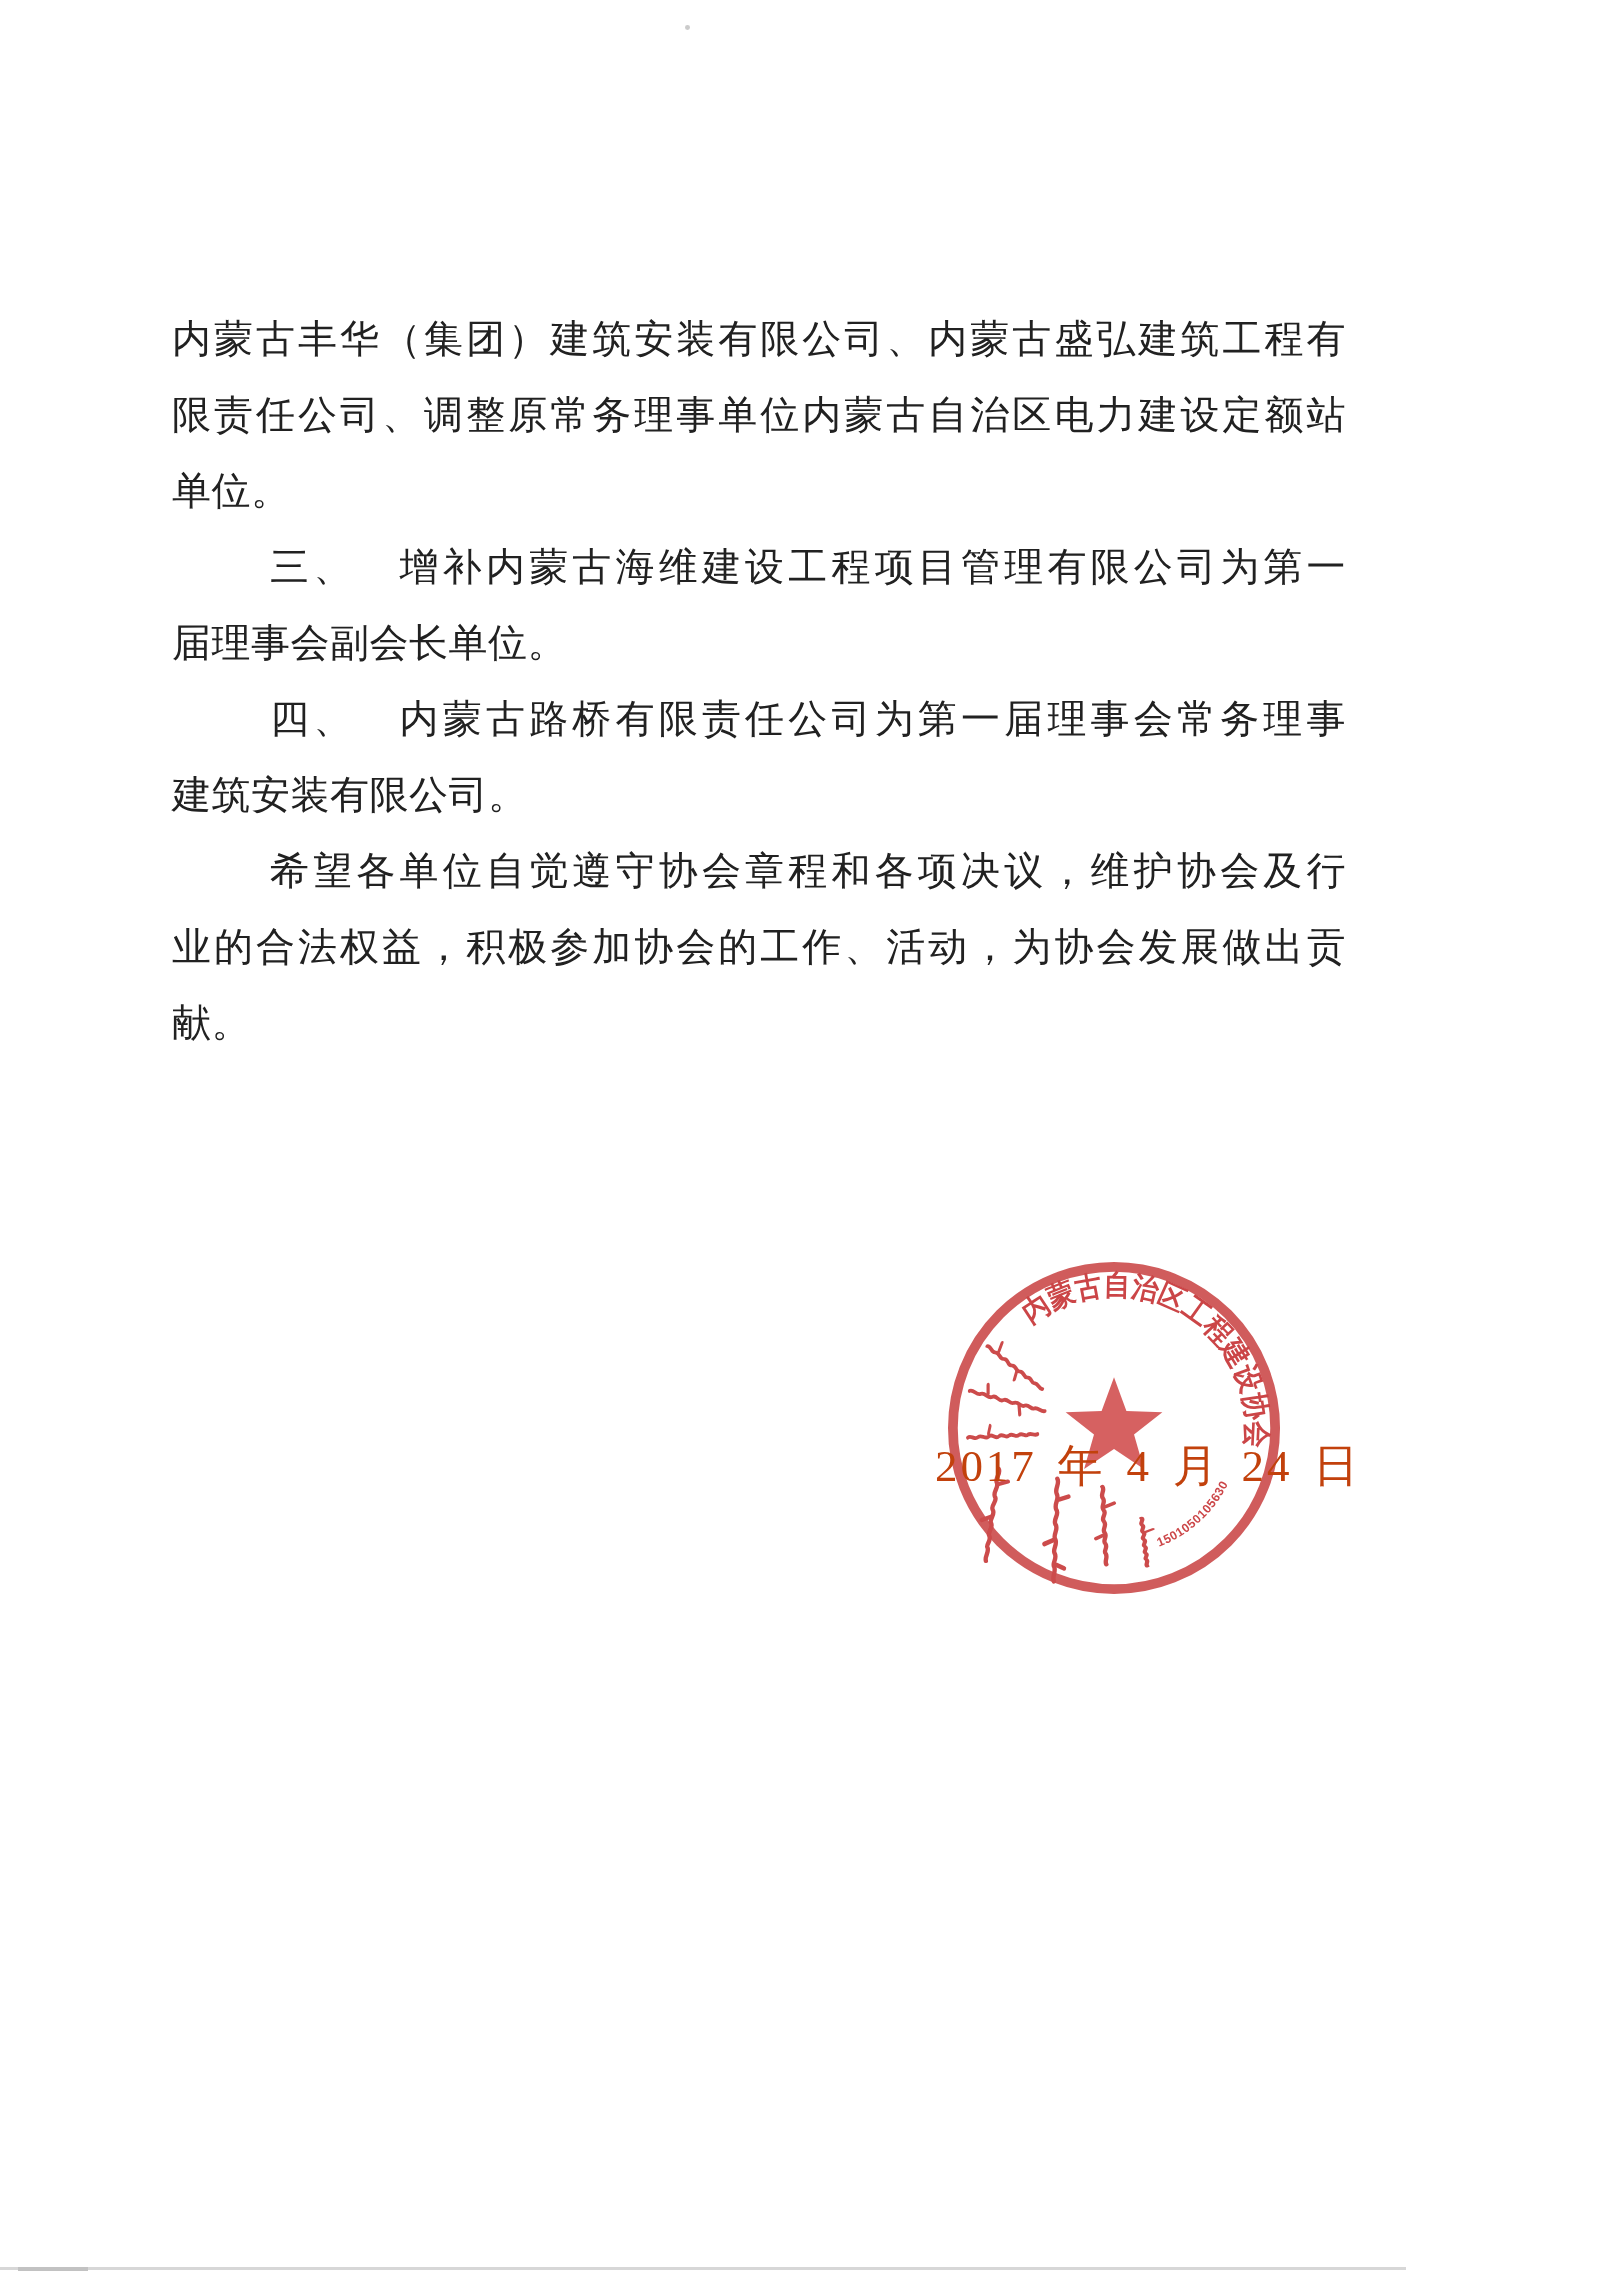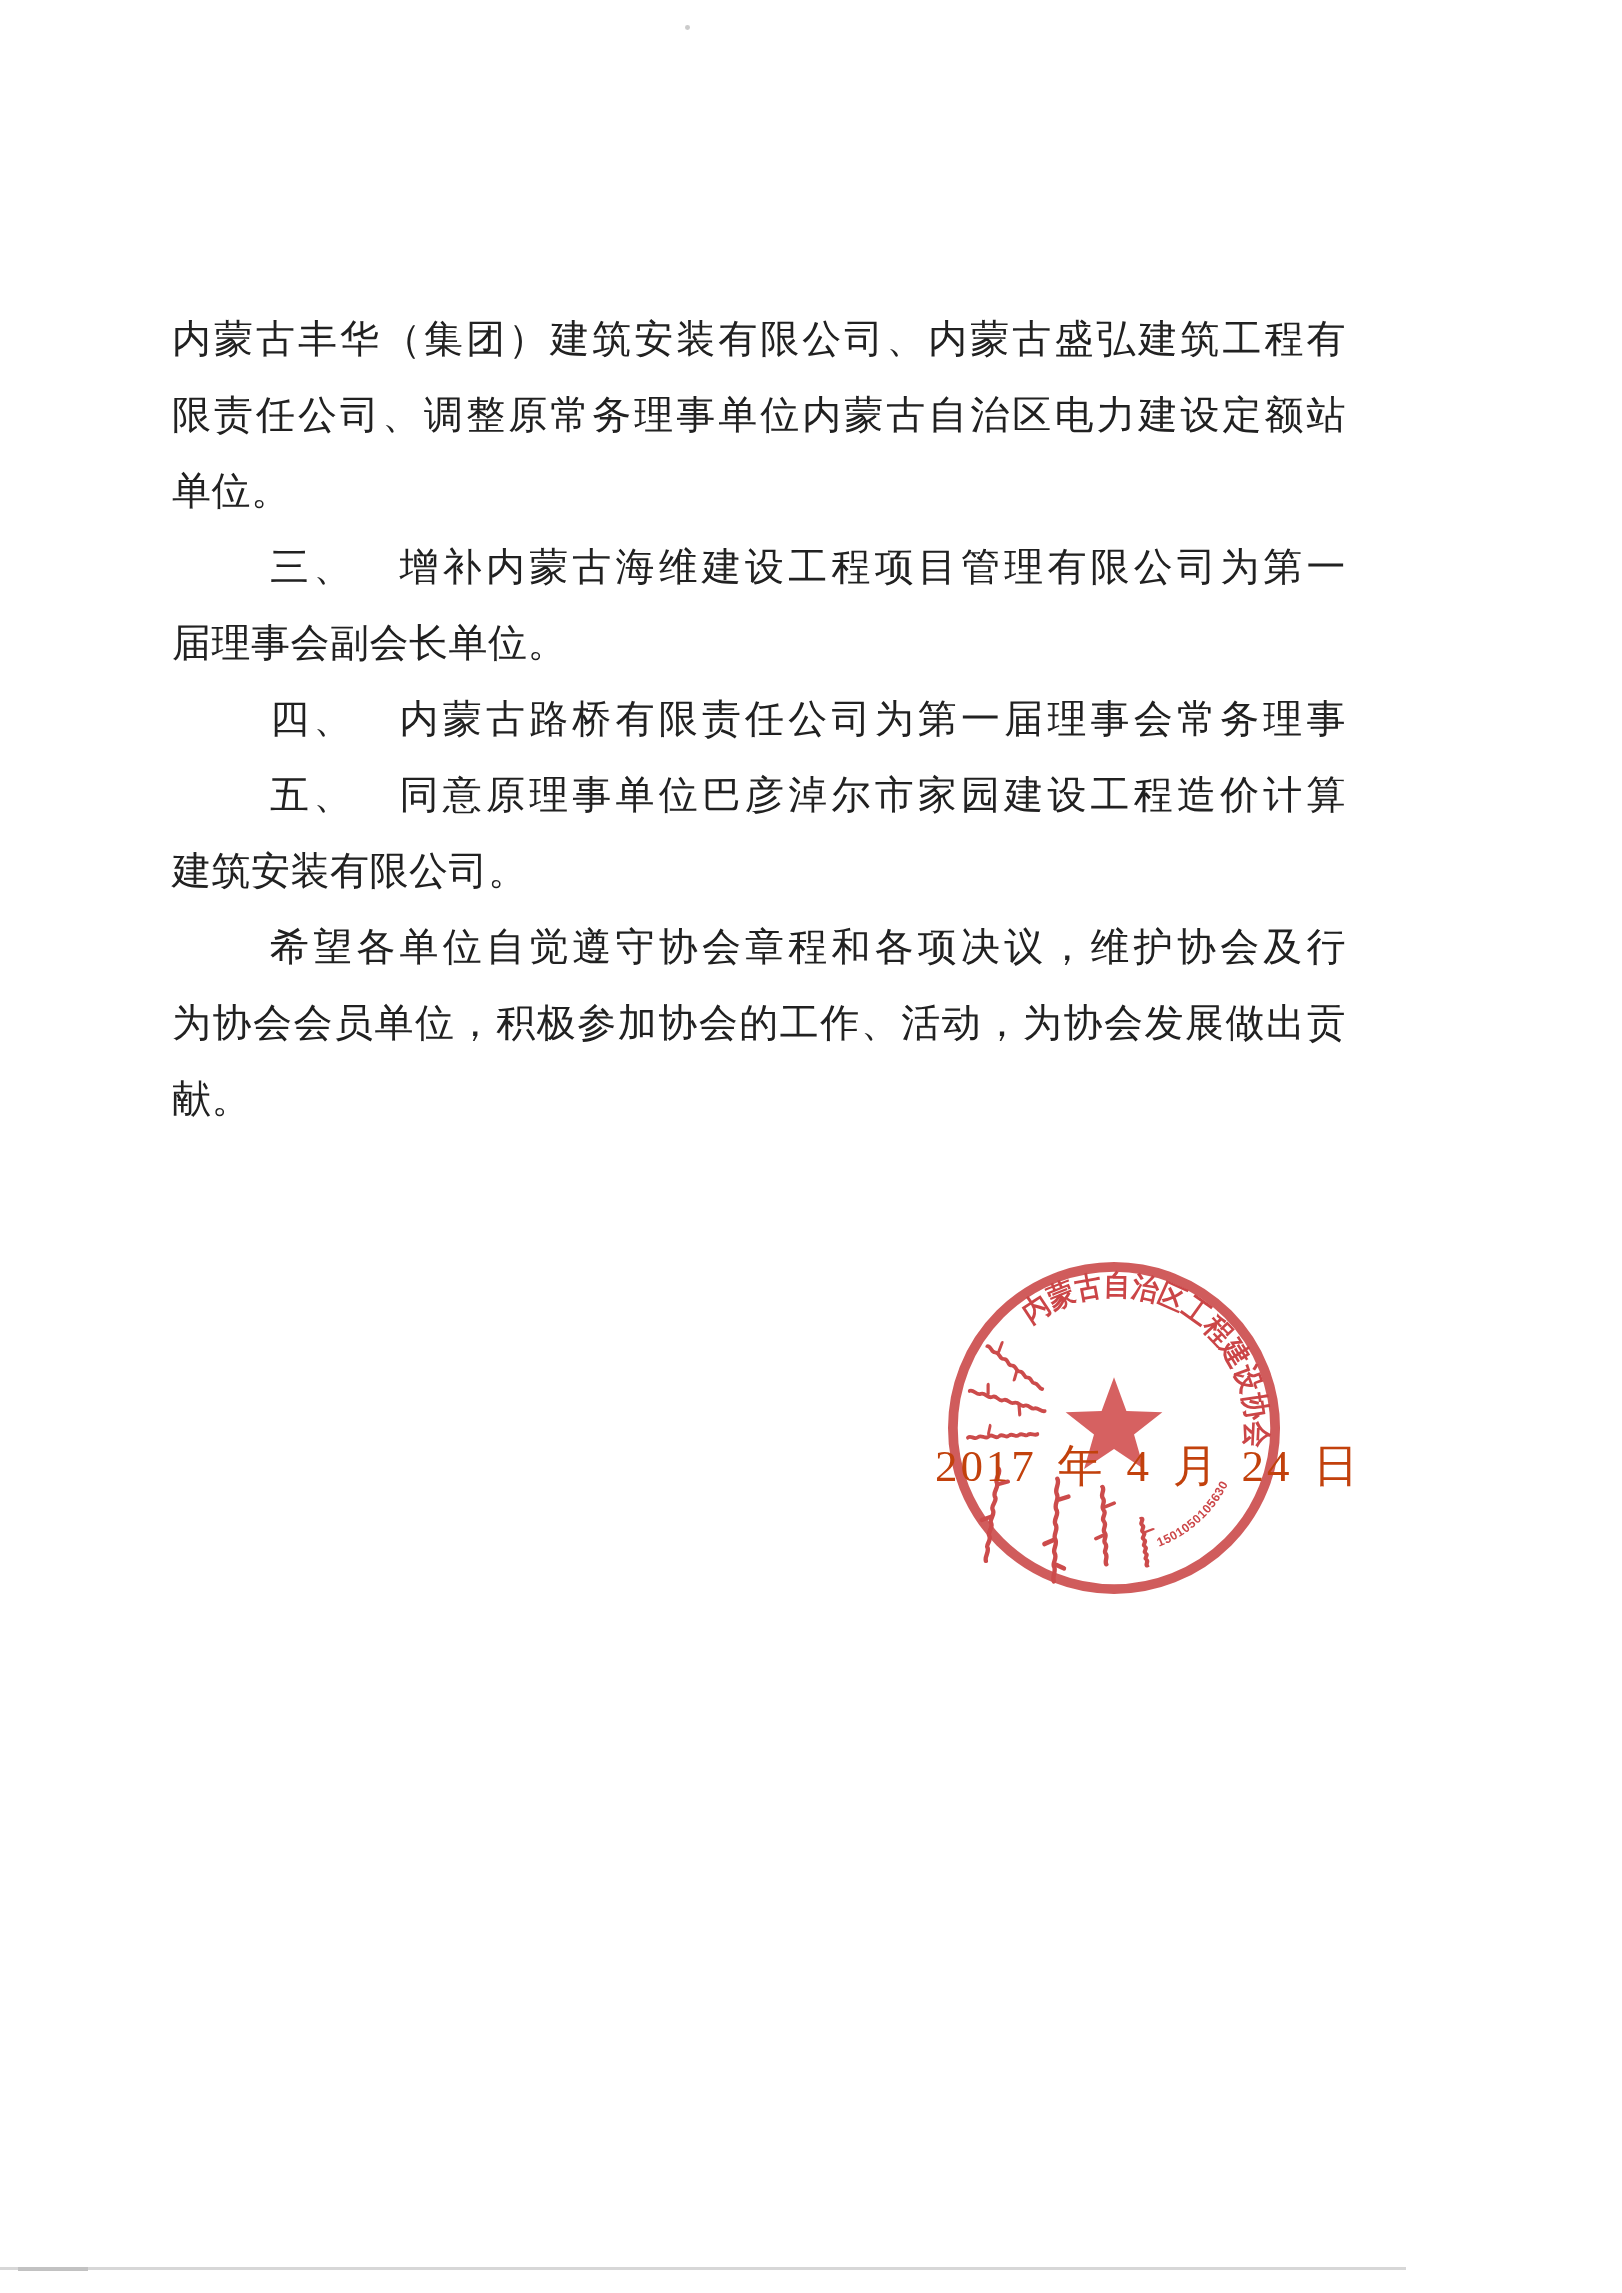--- a/index.html
+++ b/index.html
@@ -96,24 +96,23 @@
 
 <div class="page">
 
   <div class="body-text">
     <div class="line full">内蒙古丰华（集团）建筑安装有限公司、内蒙古盛弘建筑工程有</div>
     <div class="line full">限责任公司、调整原常务理事单位内蒙古自治区电力建设定额站</div>
     <div class="line">单位。</div>
     <div class="line full ind">三、　增补内蒙古海维建设工程项目管理有限公司为第一</div>
     <div class="line">届理事会副会长单位。</div>
     <div class="line full ind">四、　内蒙古路桥有限责任公司为第一届理事会常务理事</div>
-    <div class="line full ind">五、　同意原理事单位巴彦淖尔市家园建设工程造价计算</div>
     <div class="line">建筑安装有限公司。</div>
     <div class="line full ind">希望各单位自觉遵守协会章程和各项决议，维护协会及行</div>
-    <div class="line full">为协会会员单位，积极参加协会的工作、活动，为协会发展做出贡</div>
+    <div class="line full">业的合法权益，积极参加协会的工作、活动，为协会发展做出贡</div>
     <div class="line">献。</div>
   </div>
 
   <svg class="stamp" viewBox="0 0 341 341" xmlns="http://www.w3.org/2000/svg">
     <defs>
       <path id="arcTop" d="M 42.2 123.5 A 136 136 0 0 1 301.4 205.2" fill="none"></path>
       <path id="arcBottom" d="M 47.8 214.5 A 130 130 0 0 0 292.2 214.5" fill="none"></path>
       <path id="squiggle" d="M0 0 c3 5 -3 10 0 15 c3 5 -3 10 0 15 c4 5 -4 10 0 15 c3 5 -3 10 0 14 c3 5 -3 10 0 14 c3 5 -3 10 0 13 c2 5 -2 9 0 14" fill="none"></path>
     </defs>
 

